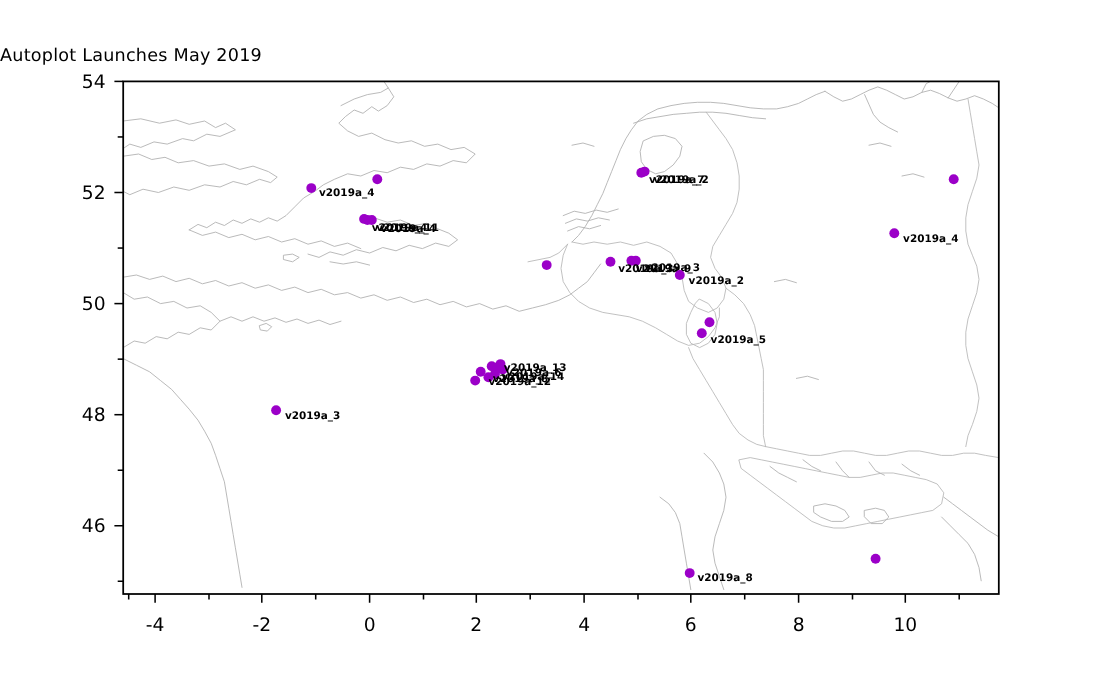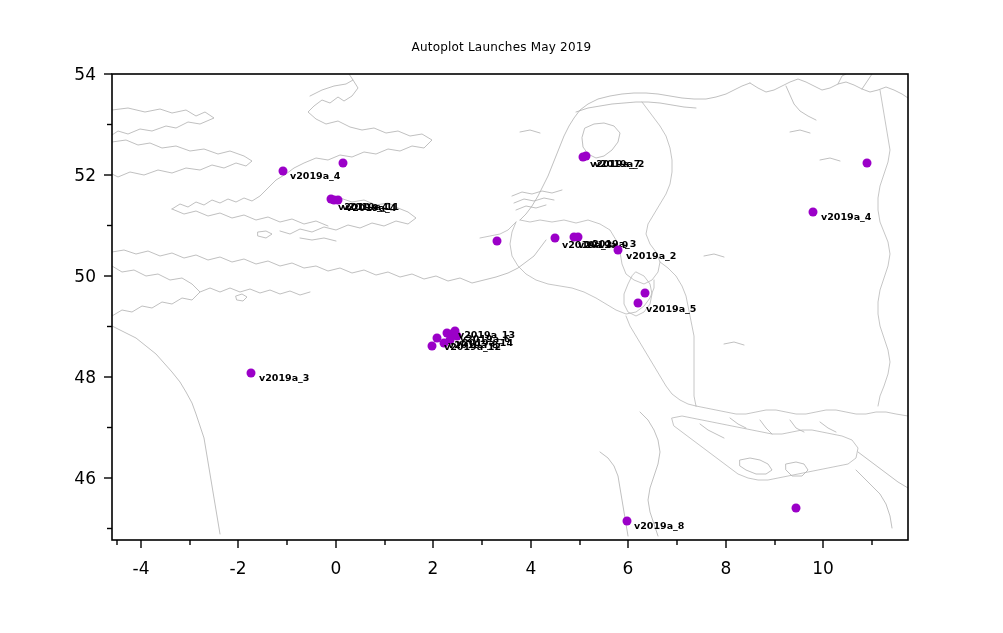--- a/index.html
+++ b/index.html
@@ -19,22 +19,22 @@
     left: 0; top: 0;
     width: 1003px;
     height: 633px;
     background: #ffffff;
   }
   #plot-title {
     position: absolute;
     left: 0;
     top: 40px;
     width: 1003px;
-    text-align: center;
-    font-size: 12px;
+    text-align: left;
+    font-size: 16px;
     color: #000000;
     font-family: "DejaVu Sans", sans-serif;
     letter-spacing: 0.2px;
   }
   svg.canvas {
     position: absolute;
     left: 0;
     top: 0;
     display: block;
   }

